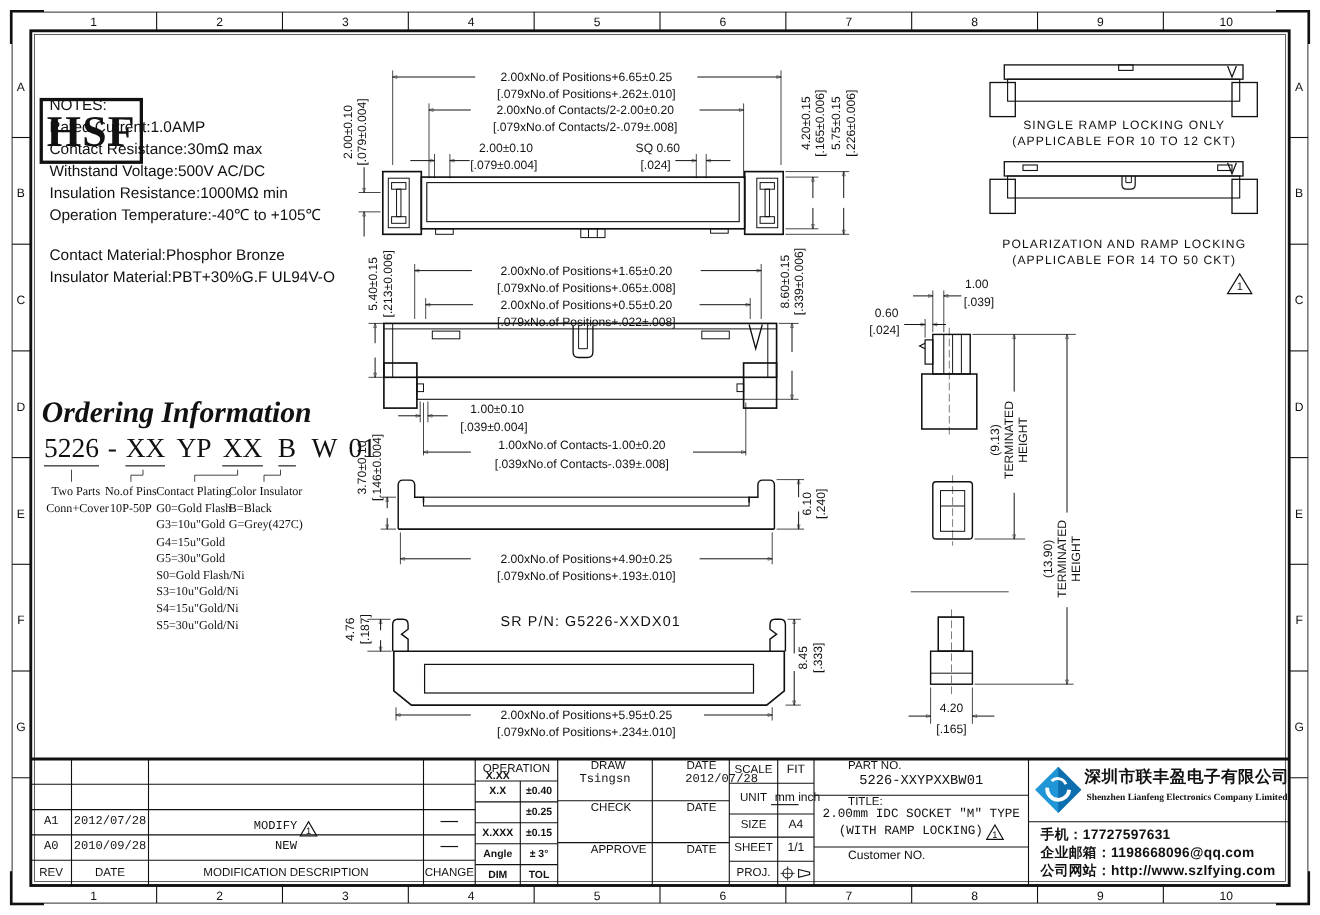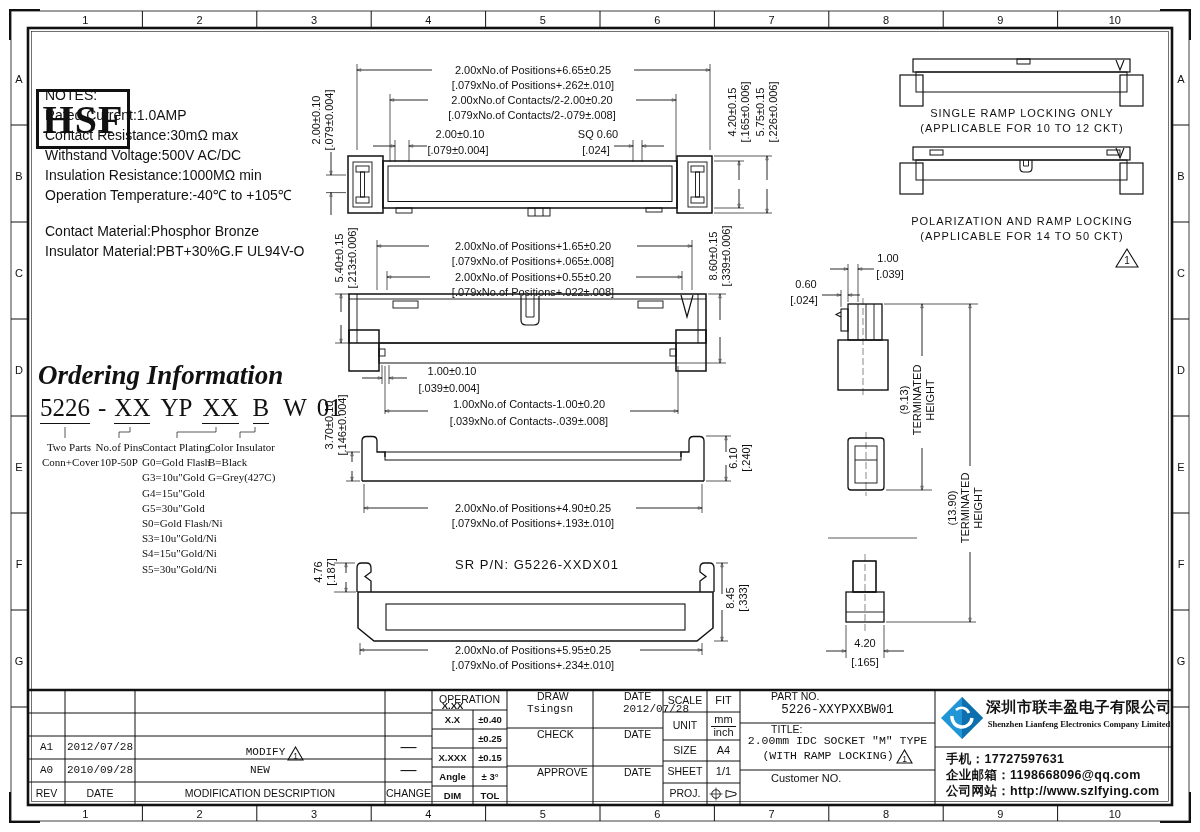--- a/index.html
+++ b/index.html
@@ -523,21 +523,21 @@
   <div>B=Black</div>
   <div>G=Grey(427C)</div>
 </div>
 
 <div class="cell lbl" style="left:28px;top:782px;width:37px;height:23px">REV</div>
 <div class="cell lbl" style="left:65px;top:782px;width:70px;height:23px">DATE</div>
 <div class="cell lbl" style="left:135px;top:782px;width:250px;height:23px">MODIFICATION  DESCRIPTION</div>
 <div class="cell lbl" style="left:385px;top:782px;width:47px;height:23px">CHANGE</div>
 <div class="cell tb-val" style="left:28px;top:736px;width:37px;height:23px">A1</div>
 <div class="cell tb-val" style="left:65px;top:736px;width:70px;height:23px">2012/07/28</div>
-<div class="cell" style="left:150px;top:736px;width:250px;height:34px">
+<div class="cell" style="left:135px;top:736px;width:250px;height:34px">
   <span class="tb-val">MODIFY</span>
   <svg class="tri" width="17" height="15">
         <polygon points="8.5,1 1,14 16,14" fill="none" stroke="#111" stroke-width="1.1"></polygon>
         <text x="8.5" y="12.5" text-anchor="middle" font-size="8.5" fill="#111">1</text>
       </svg>
 </div>
 <div class="cell" style="left:385px;top:736px;width:47px;height:23px">—</div>
 <div class="cell tb-val" style="left:28px;top:759px;width:37px;height:23px">A0</div>
 <div class="cell tb-val" style="left:65px;top:759px;width:70px;height:23px">2010/09/28</div>
 <div class="cell tb-val" style="left:135px;top:759px;width:250px;height:23px">NEW</div>
@@ -560,21 +560,21 @@
 <div class="cell lbl left" style="left:597px;top:691px;width:60px;height:12px">DATE</div>
 <div class="cell tb-val left" style="left:596px;top:702px;width:67px;height:16px">2012/07/28</div>
 <div class="cell lbl left" style="left:510px;top:729px;width:80px;height:12px">CHECK</div>
 <div class="cell lbl left" style="left:597px;top:729px;width:60px;height:12px">DATE</div>
 <div class="cell lbl left" style="left:510px;top:767px;width:80px;height:12px">APPROVE</div>
 <div class="cell lbl left" style="left:597px;top:767px;width:60px;height:12px">DATE</div>
 
 <div class="cell lbl" style="left:663px;top:690px;width:44px;height:22px">SCALE</div>
 <div class="cell v11" style="left:707px;top:690px;width:33px;height:22px">FIT</div>
 <div class="cell lbl" style="left:663px;top:712px;width:44px;height:28px">UNIT</div>
-<div class="cell" style="left:707px;top:712px;width:33px;height:28px;flex-direction:column">
+<div class="cell" style="left:707px;top:712px;width:33px;height:28px;">
   <span class="v11" style="border-bottom:1px solid #111;padding:0 3px">mm</span>
   <span class="v11">inch</span>
 </div>
 <div class="cell lbl" style="left:663px;top:740px;width:44px;height:21px">SIZE</div>
 <div class="cell v11" style="left:707px;top:740px;width:33px;height:21px">A4</div>
 <div class="cell lbl" style="left:663px;top:761px;width:44px;height:22px">SHEET</div>
 <div class="cell v11" style="left:707px;top:761px;width:33px;height:22px">1/1</div>
 <div class="cell lbl" style="left:663px;top:783px;width:44px;height:22px">PROJ.</div>
 <div class="cell" style="left:707px;top:783px;width:33px;height:22px">
   <svg width="33" height="22">

